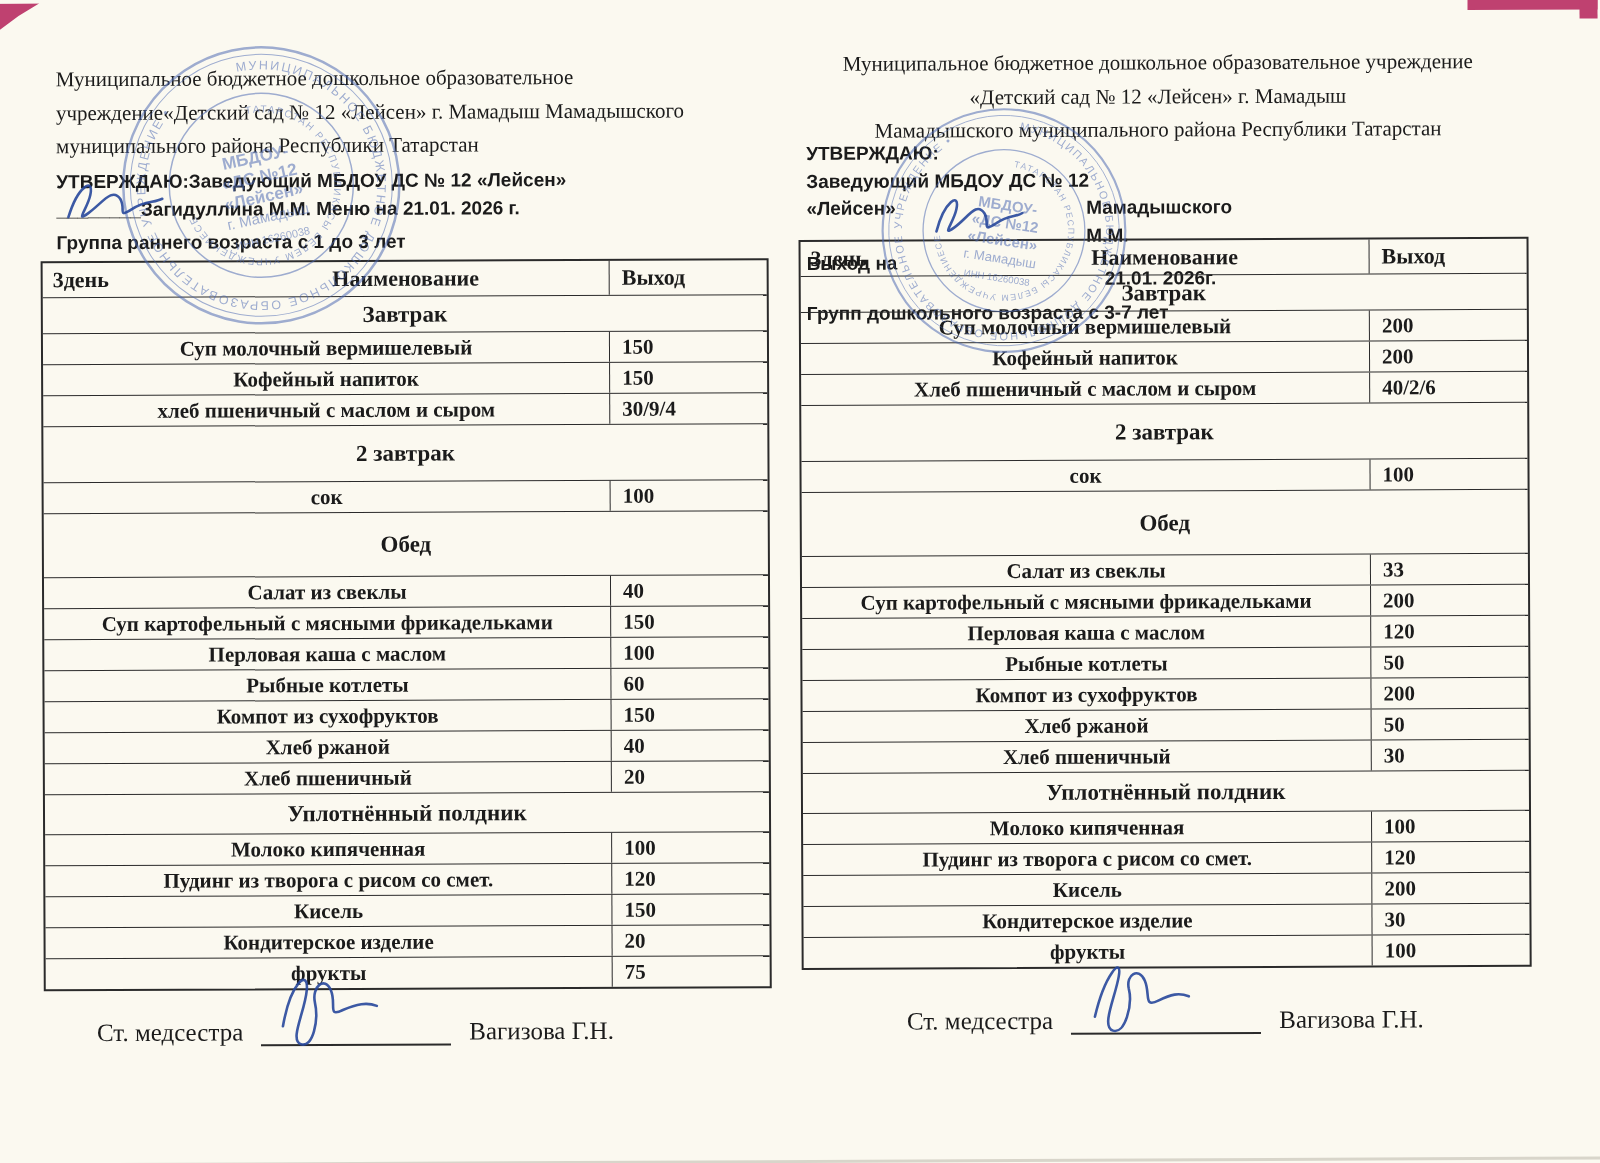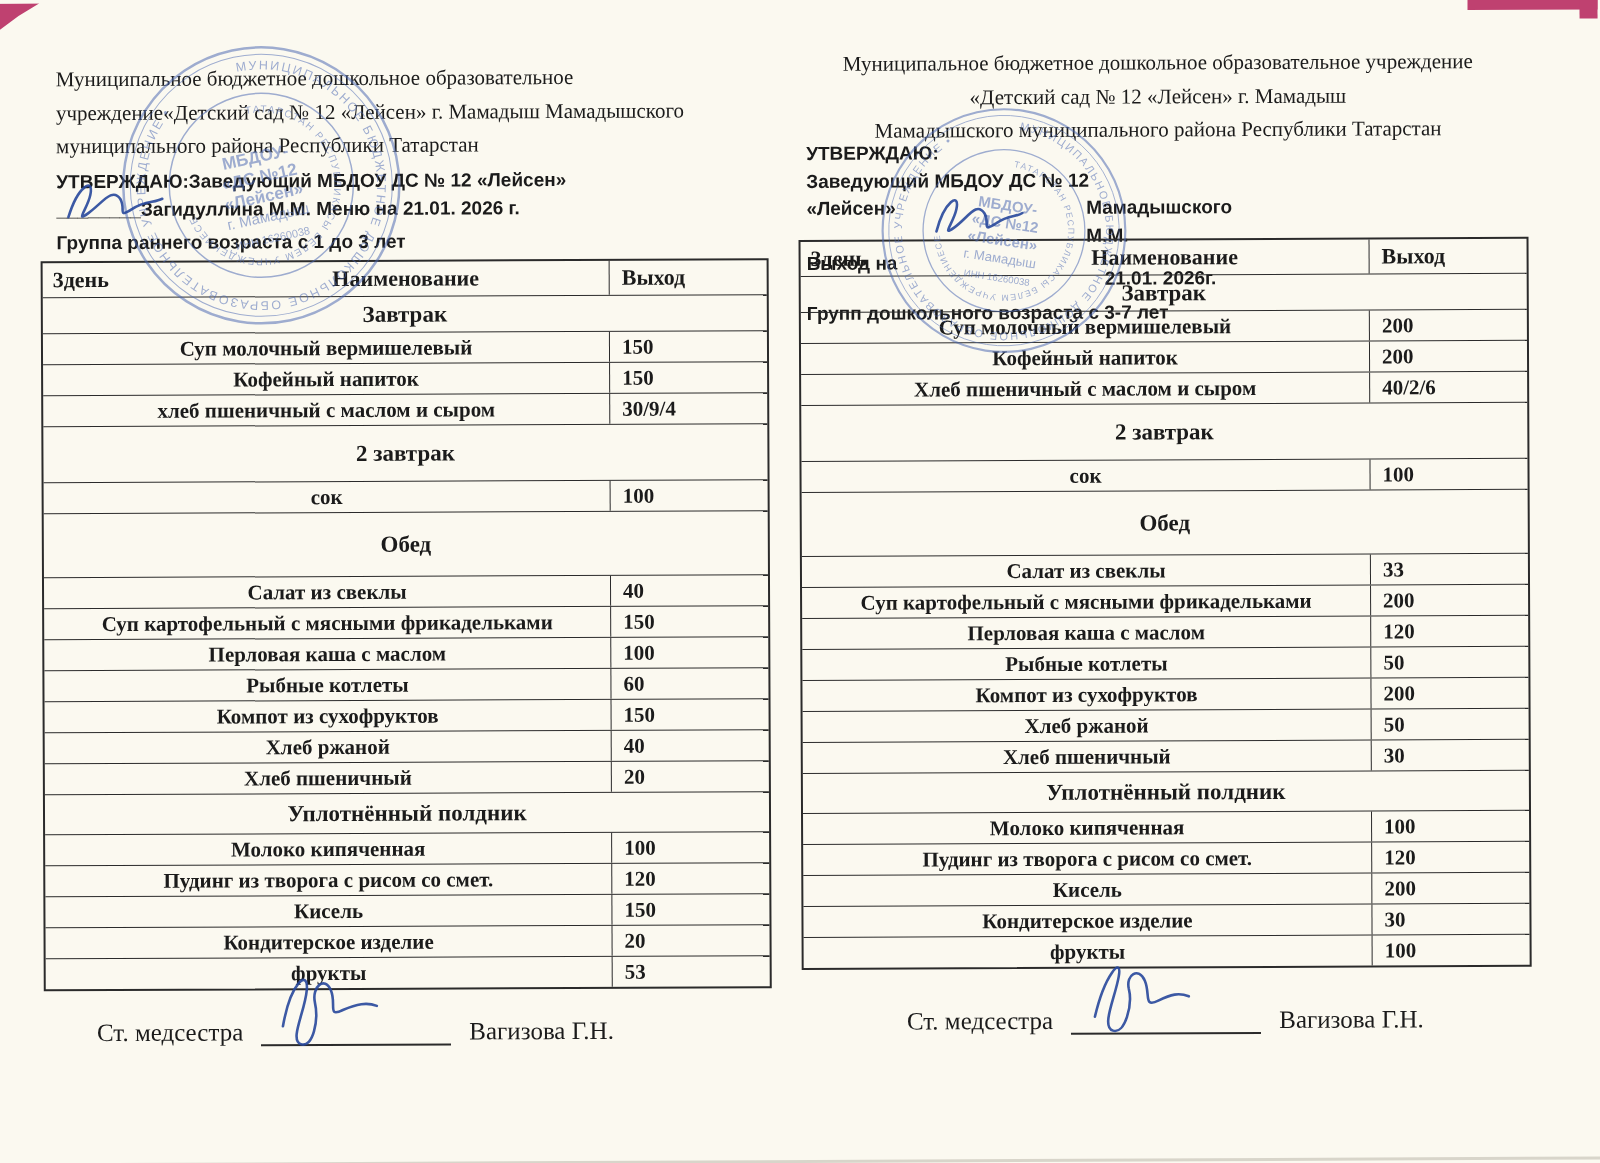--- a/index.html
+++ b/index.html
@@ -166,21 +166,21 @@
     <div class="tr r-i">
         <div class="td name">Кисель</div>
         <div class="td out">150</div>
       </div>
     <div class="tr r-i">
         <div class="td name">Кондитерское изделие</div>
         <div class="td out">20</div>
       </div>
     <div class="tr r-i">
         <div class="td name">фрукты</div>
-        <div class="td out">53</div>
+        <div class="td out">75</div>
       </div>
   </div>
 
   <div class="org org-right">
     <div>Муниципальное бюджетное дошкольное образовательное учреждение</div>
     <div>«Детский сад № 12 «Лейсен» г. Мамадыш</div>
     <div>Мамадышского муниципального района Республики Татарстан</div>
   </div>
 
   <div class="approve approve-right">

